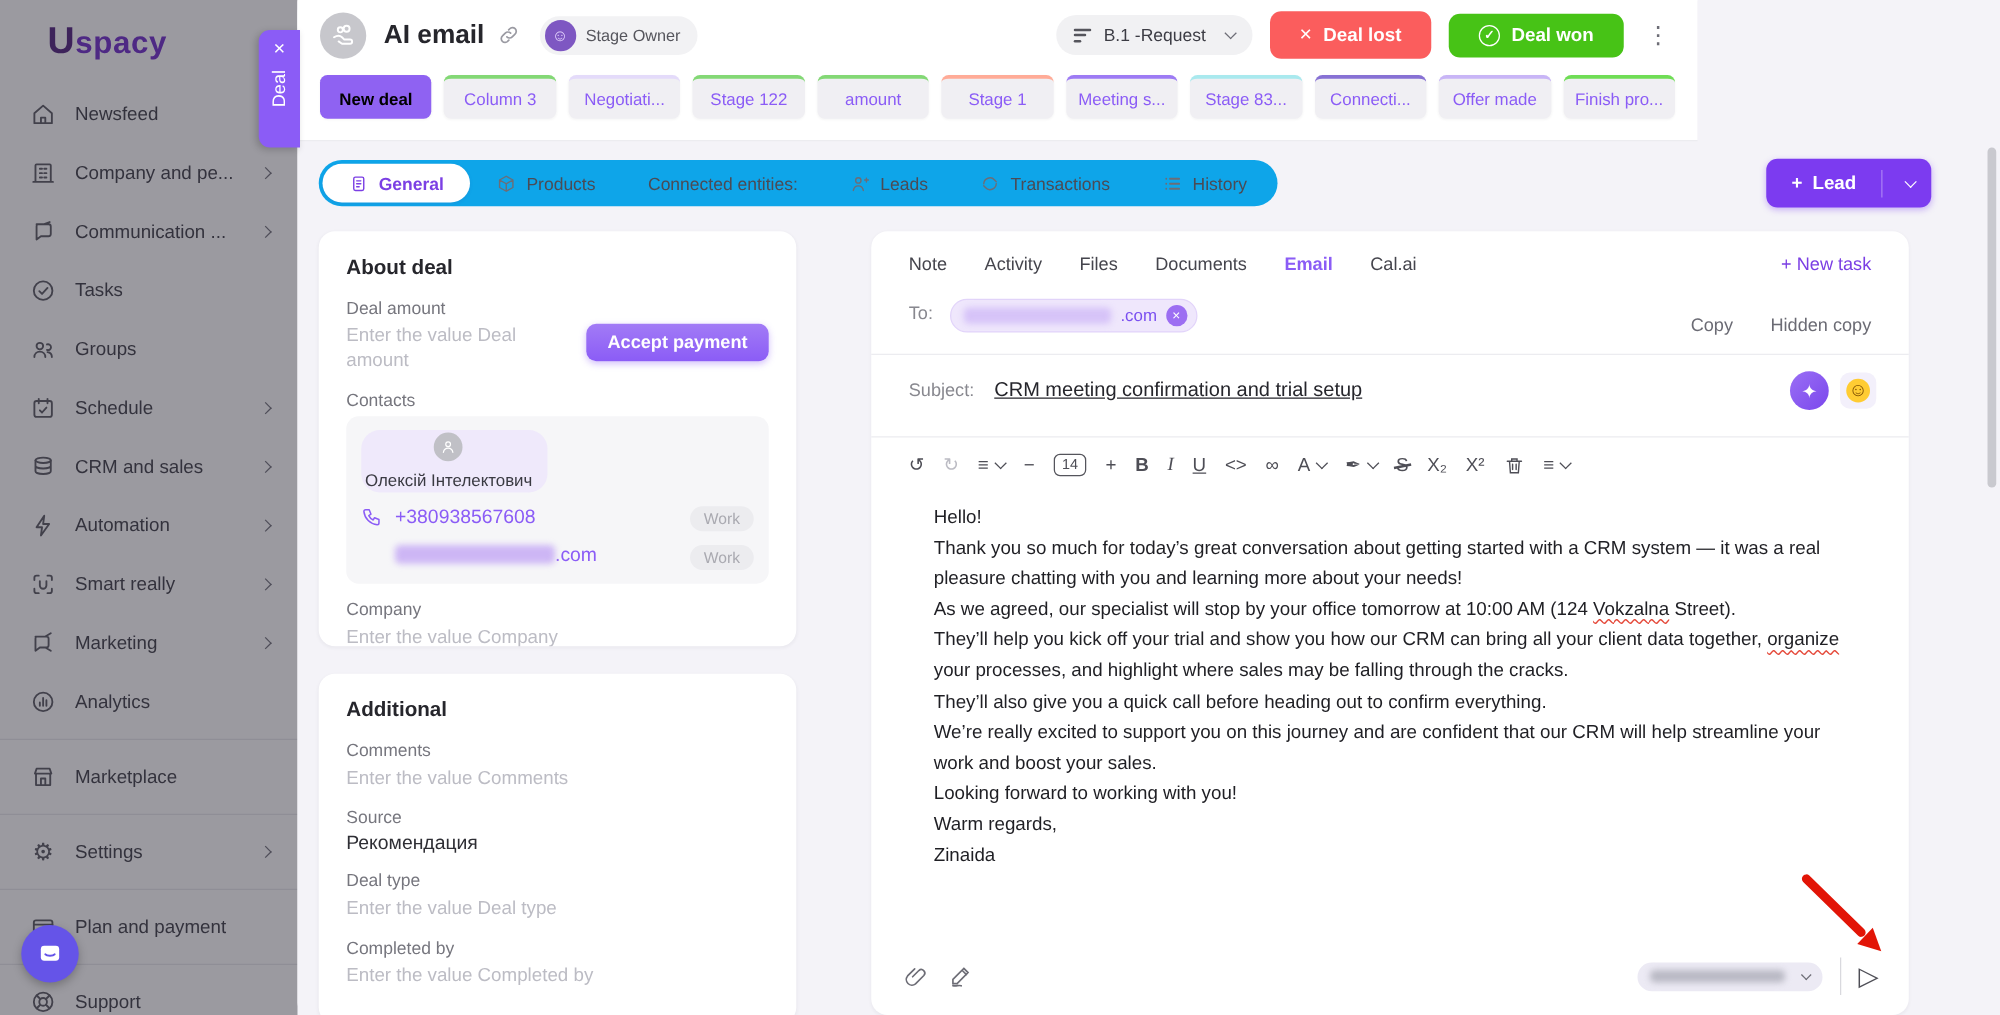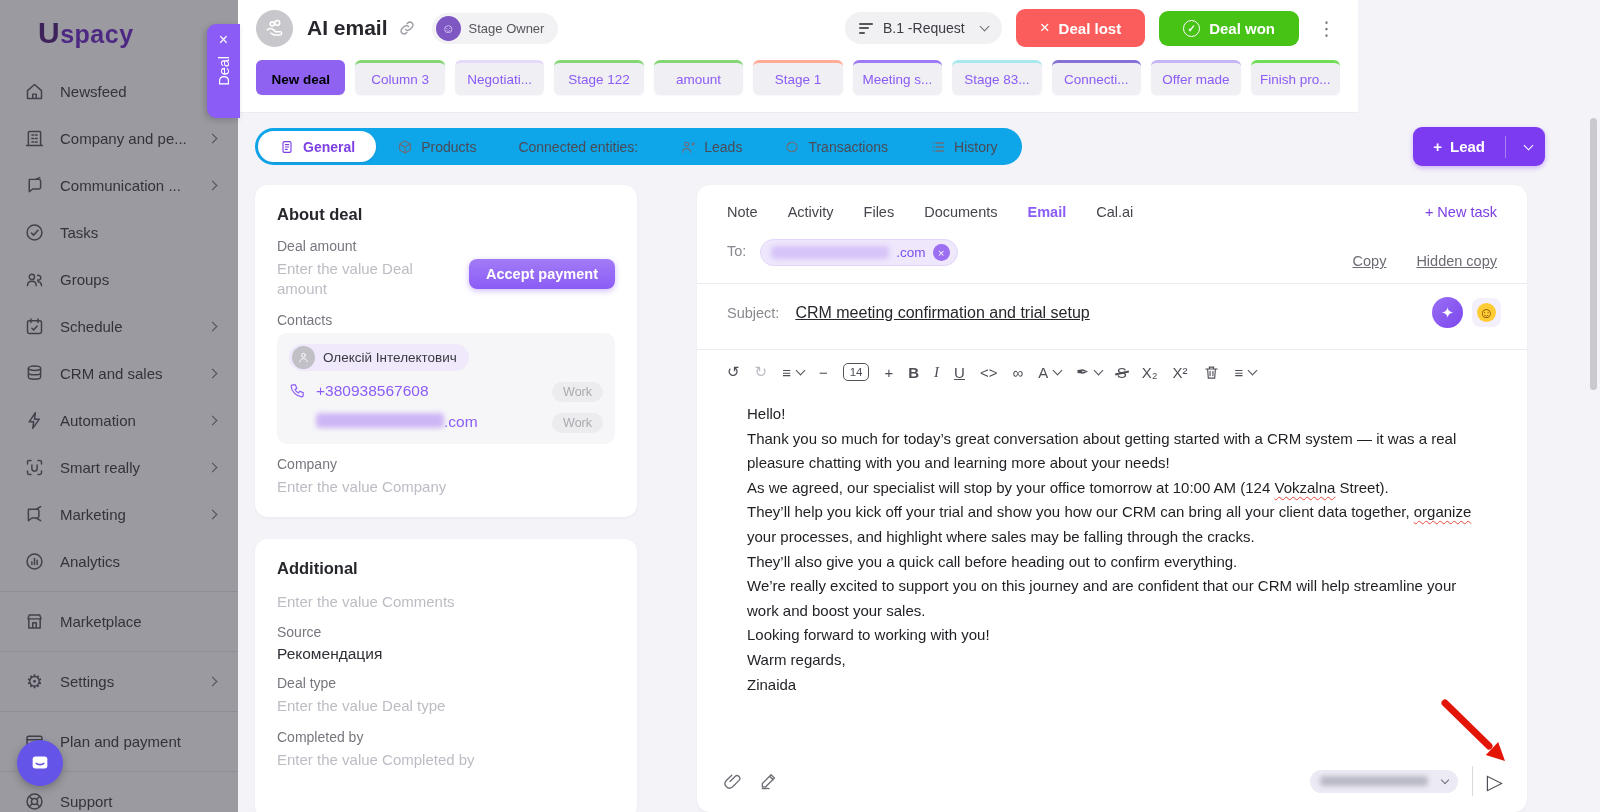--- a/index.html
+++ b/index.html
@@ -64,21 +64,21 @@
 .card { position:absolute; background:#fff; border-radius:13px; box-shadow:0 1px 3px rgba(30,30,60,.05); }
 .card-about { left:17px; top:185px; width:382px; height:332px; padding:20px 22px; overflow:hidden; }
 .card-additional { left:17px; top:539px; width:382px; height:280px; padding:20px 22px; overflow:hidden; }
 .card h3 { font-size:16.5px; font-weight:700; color:#26262c; margin-bottom:14px; }
 .flabel { font-size:14px; color:#76767e; margin:12px 0 5px; }
 .fplaceholder { font-size:15px; color:#bcbcc4; line-height:1.35; }
 .fvalue { font-size:15.5px; color:#2e2e34; }
 .amount-row { display:flex; align-items:flex-start; justify-content:space-between; gap:10px; }
 .accept-btn { background:linear-gradient(180deg,#a27bf6,#8b5cf6); color:#fff; border:none; border-radius:8px; padding:7px 17px; font-size:14.5px; font-weight:600; font-family:inherit; cursor:pointer; box-shadow:0 2px 6px rgba(139,92,246,.4); flex:none; }
 .contact-box { background:#f6f6f8; border-radius:10px; padding:11px 12px; margin-top:3px; }
-.contact-chip { display:inline-flex; align-items:center; gap:8px; background:#efe9fb; border-radius:15px; padding:2px 12px 2px 3px; font-size:13.5px; color:#3a3a42; cursor:pointer; }
+.contact-chip { display:inline-flex; align-items:center; gap:8px; background:#efe9fb; border-radius:15px; padding:2px 12px 2px 3px; font-size:13.5px; color:#3a3a42; cursor:pointer;flex-direction:column; }
 .c-ava { width:23px; height:23px; border-radius:50%; background:#c0c0c6; display:flex; align-items:center; justify-content:center; }
 .c-ava svg { width:13px; height:13px; stroke:#fff; fill:none; stroke-width:1.8; stroke-linecap:round; }
 .crow { display:flex; align-items:flex-start; margin-top:11px; }
 .crow svg.ph { width:17px; height:17px; stroke:#8b5cf6; fill:none; stroke-width:1.7; stroke-linecap:round; stroke-linejoin:round; margin-right:10px; }
 .plink { font-size:15.5px; color:#8b5cf6; cursor:pointer; }
 .work-badge { margin-left:auto; background:#ececef; color:#a9a9b0; border-radius:12px; padding:3px 11px; font-size:12.5px; }
 .blur-block { border-radius:4px; filter:blur(2.6px); }
 .mail-blur { width:128px; height:15px; background:#cdb6f5; margin-left:27px; }
 .mailrow-suffix { color:#8b5cf6; font-size:15.5px; }
 
@@ -88,21 +88,21 @@
 .etab { cursor:pointer; }
 .etab.active { color:#8b5cf6; font-weight:600; }
 .newtask { margin-left:auto; color:#7b3fe4; font-size:14.5px; cursor:pointer; }
 .to-row { display:flex; align-items:flex-start; padding:8px 30px 6px; }
 .to-label { font-size:14.5px; color:#88888f; margin:4px 14px 0 0; }
 .to-chip { display:inline-flex; align-items:center; gap:7px; background:#efe7fc; border:1px solid #e2d4fa; border-radius:14px; padding:4px 7px 4px 10px; }
 .to-blur { width:118px; height:13px; background:#d6c3f8; }
 .to-suffix { color:#7a4ff0; font-size:13.5px; }
 .chip-x { width:17px; height:17px; border-radius:50%; background:#9c6ef2; color:#fff; font-size:11px; display:flex; align-items:center; justify-content:center; cursor:pointer; }
 .copy-links { display:flex; gap:30px; margin-left:auto; margin-top:14px; font-size:14.5px; color:#6b6b74; }
-.copy-links span { cursor:pointer;text-decoration:underline; }
+.copy-links span { cursor:pointer; }
 .edivider { height:1px; background:#ececf0; margin:8px 0 0; }
 .subject-row { display:flex; align-items:center; padding:13px 26px 13px 30px; }
 .subj-label { font-size:14.5px; color:#88888f; margin-right:16px; }
 .subj-value { font-size:16px; color:#26262c;text-decoration:underline; }
 .subj-icons { margin-left:auto; display:flex; align-items:center; gap:9px; }
 .ai-btn { width:31px; height:31px; border-radius:50%; background:linear-gradient(135deg,#9a6ff5,#7b47ec); color:#fff; display:flex; align-items:center; justify-content:center; font-size:15px; cursor:pointer; }
 .emoji-btn { width:29px; height:29px; border-radius:8px; background:#f3f0fb; display:flex; align-items:center; justify-content:center; cursor:pointer; }
 .emoji-face { width:19px; height:19px; border-radius:50%; background:#ffcc33; color:#7a4b00; font-size:15px; line-height:19px; text-align:center; }
 .toolbar { display:flex; align-items:center; gap:15px; padding:13px 30px 11px; color:#4e4e56; font-size:15px; }
 .tb { cursor:pointer; display:inline-flex; align-items:center; }
@@ -414,20 +414,21 @@
         <span class="mailrow-suffix">.com</span>
         <span class="work-badge">Work</span>
       </div>
     </div>
     <div class="flabel">Company</div>
     <div class="fplaceholder">Enter the value Company</div>
   </div>
 
   <div class="card card-additional">
     <h3>Additional</h3>
+    <div class="flabel">Comments</div>
     <div class="fplaceholder">Enter the value Comments</div>
     <div class="flabel">Source</div>
     <div class="fvalue">Рекомендация</div>
     <div class="flabel">Deal type</div>
     <div class="fplaceholder">Enter the value Deal type</div>
     <div class="flabel">Completed by</div>
     <div class="fplaceholder">Enter the value Completed by</div>
   </div>
 
   <div class="card card-email">

